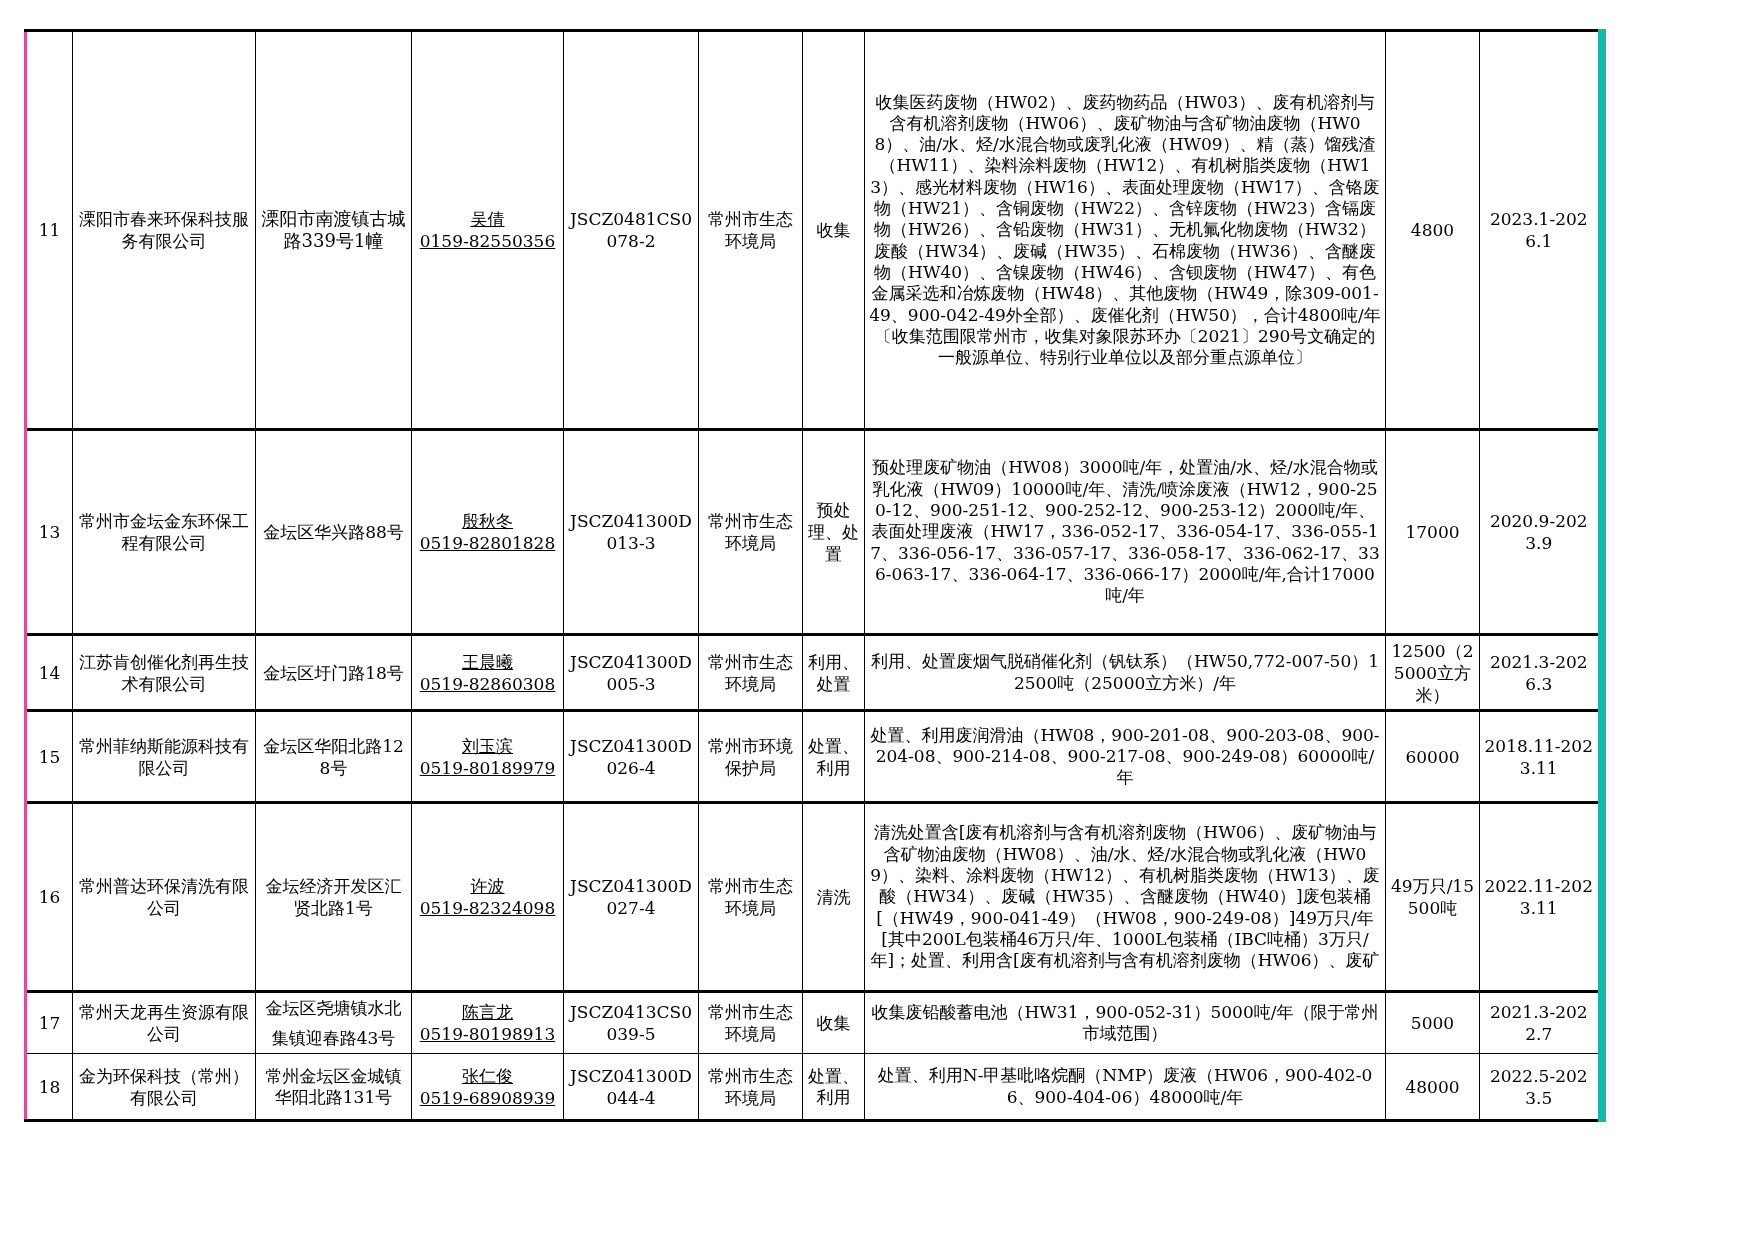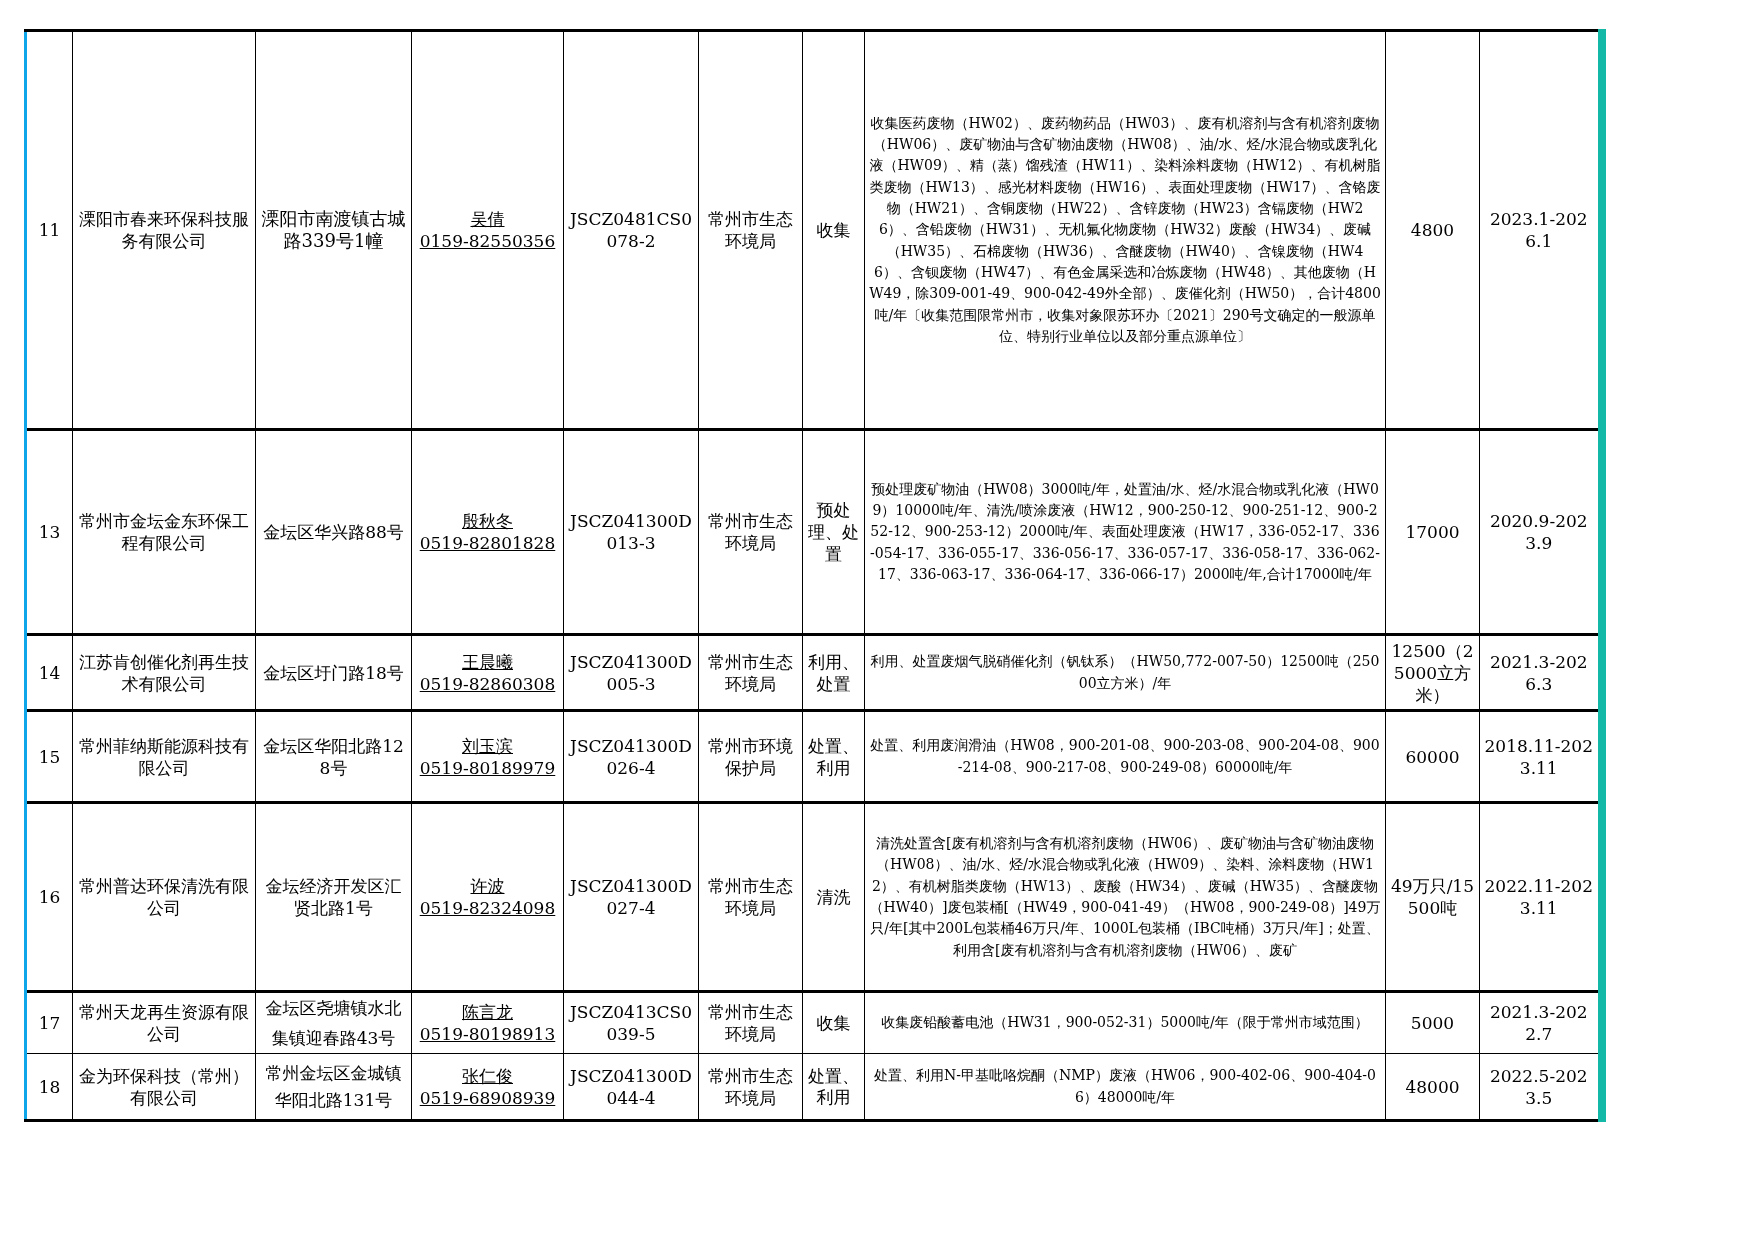--- a/index.html
+++ b/index.html
@@ -4,25 +4,25 @@
 <style>
   html, body { margin:0; padding:0; background:#ffffff; }
   body { width:1754px; height:1241px; position:relative; overflow:hidden;
          font-family:"DejaVu Serif","Liberation Serif",serif; color:#000; }
   table.permits { position:absolute; left:24px; top:29px; border-collapse:collapse;
          table-layout:fixed; width:1576px; }
   table.permits td { border:1.5px solid #000; text-align:center; vertical-align:middle;
          font-size:17px; line-height:22px; padding:0 3px; overflow:hidden; word-break:break-all; }
   table.permits tr { }
   table.permits tr.thick-top td { border-top:3px solid #000; }
-  table.permits td.desc { font-size:14px; line-height:21.3px; padding:3px 4px; }
+  table.permits td.desc { font-size:17px; line-height:21.3px; padding:3px 4px; }
   table.permits td.idx { font-size:17px; }
   .outer-top td { border-top:3px solid #000 !important; }
   .outer-bottom td { border-bottom:3px solid #000 !important; }
-  table.permits td:first-child { border-left:3px solid #0ea5e9; }
+  table.permits td:first-child { border-left:3px solid #ec4899; }
   table.permits td:last-child { border-right:8px solid #14b8a6; }
   .line { display:block;text-decoration:underline; }
 </style>
 </head>
 <body>
 
 <table class="permits">
   <colgroup>
     <col style="width:47px">
     <col style="width:183px">
@@ -127,21 +127,21 @@
       <td>常州市生态环境局</td>
       <td>收集</td>
       <td class="desc">收集废铅酸蓄电池（HW31，900-052-31）5000吨/年（限于常州市域范围）</td>
       <td>5000</td>
       <td>2021.3-2022.7</td>
     </tr>
     <tr class="outer-bottom" style="height:67px">
       <td class="idx">18</td>
       <td>金为环保科技（常州）有限公司</td>
       <td>
-          <div style="max-height:66px;overflow:hidden;line-height:27px">常州金坛区金城镇华阳北路131号</div>
+          <div style="max-height:66px;overflow:hidden;line-height:21px">常州金坛区金城镇华阳北路131号</div>
         </td>
       <td>
           <span class="line">张仁俊</span>
           <span class="line">0519-68908939</span>
         </td>
       <td>JSCZ041300D044-4</td>
       <td>常州市生态环境局</td>
       <td>
           <div style="max-height:66px;overflow:hidden;line-height:21px">处置、利用</div>
         </td>

